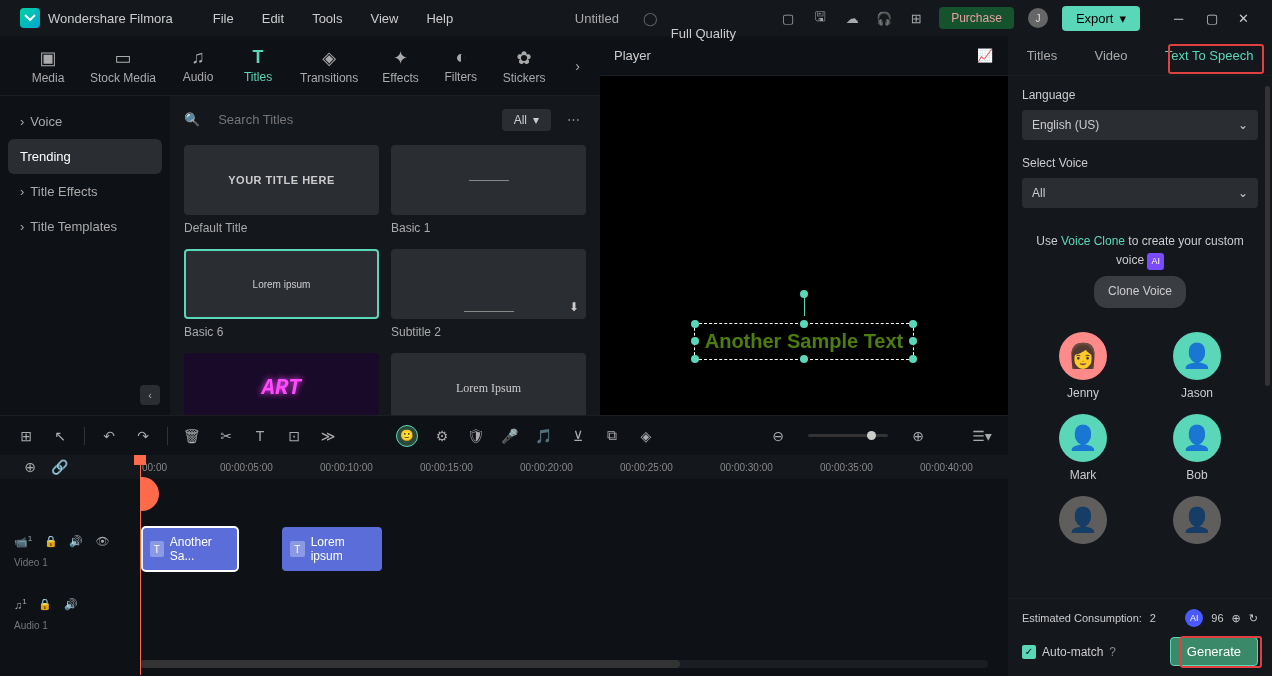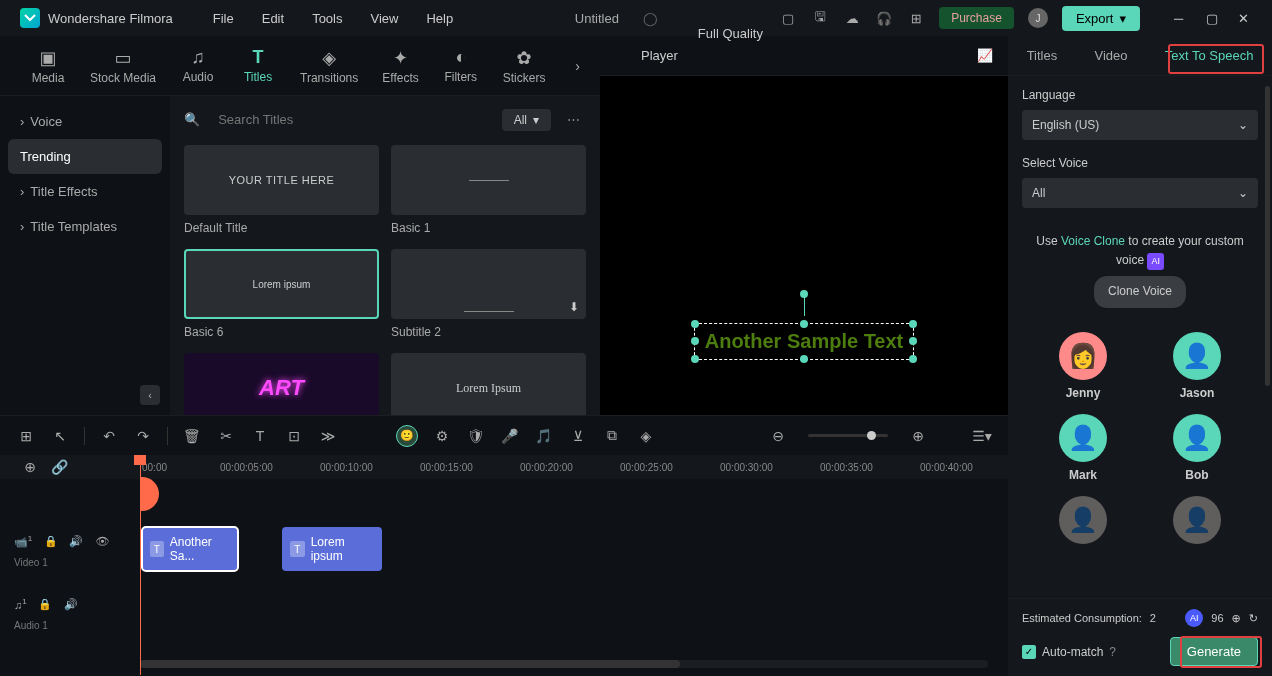--- a/index.html
+++ b/index.html
@@ -48,21 +48,21 @@
 .all-dd { background: #2a2d32; padding: 4px 12px; border-radius: 4px; color:#ccc; display:flex; align-items:center; gap:6px; cursor:pointer; font-size:12px; }
 .more-dots { cursor:pointer; color:#aaa; padding: 0 6px; }
 .titles-grid { display: grid; grid-template-columns: 1fr 1fr; gap: 14px 12px; }
 .title-card { cursor:pointer; }
 .title-thumb { height: 70px; background: #2a2d32; border-radius: 4px; display:flex; align-items:center; justify-content:center; color:#ccc; font-size:11px; border: 1px solid transparent; text-align:center; padding:4px; position:relative; }
 .title-thumb.selected { border: 2px solid #5ad6b8; }
 .title-label { font-size: 12px; color:#aaa; margin-top: 6px; }
 
 
 .preview-header { height: 40px; background:#0e1116; display:flex; align-items:center; padding: 0 14px; gap:20px; border-bottom: 1px solid #1a1d22;}
-.preview-label { color:#ccc; font-size:13px;margin-left:27px; }
+.preview-label { color:#ccc; font-size:13px; }
 .quality-dd { color:#ccc; font-size:13px; display:flex; align-items:center; gap:30px; cursor:pointer;flex-direction:column; }
 .snapshot-icon { margin-left:auto; cursor:pointer; color:#aaa; }
 .preview-area { flex:1; background:#000; position:relative; display:flex; align-items:center; justify-content:center; }
 .text-box { border: 1px dashed #fff; padding: 6px 10px; position:relative; }
 .text-content { color:#4d7c0f; font-size: 20px; font-weight: bold; white-space:nowrap; }
 .handle { position:absolute; width:8px; height:8px; background:#5ad6b8; border-radius:50%; }
 .h-tl{top:-4px;left:-4px;} .h-tr{top:-4px;right:-4px;} .h-bl{bottom:-4px;left:-4px;} .h-br{bottom:-4px;right:-4px;}
 .h-tm{top:-4px;left:50%;margin-left:-4px;} .h-bm{bottom:-4px;left:50%;margin-left:-4px;}
 .h-ml{top:50%;left:-4px;margin-top:-4px;} .h-mr{top:50%;right:-4px;margin-top:-4px;}
 .rotate-handle { position:absolute; top:-28px; left:50%; width:1px; height:20px; background:#5ad6b8; }
@@ -115,21 +115,21 @@
 .dropdown { background:#2a2d32; border-radius:4px; padding:8px 10px; display:flex; justify-content:space-between; align-items:center; cursor:pointer; color:#ccc; font-size:12px; margin-bottom:16px; }
 .voice-clone-box { text-align:center; padding:8px 4px 14px; font-size:12px; color:#ccc; line-height:1.6; }
 .voice-clone-link { color:#5ad6b8; }
 .ai-badge { display:inline-block; background:#7a4aff; color:#fff; font-size:9px; padding:1px 4px; border-radius:3px; }
 .clone-voice-btn { background:#3a3d42; color:#ccc; padding:6px 14px; border-radius:13px; margin-top:6px; display:inline-block; cursor:pointer; font-size:12px; }
 
 .voices-grid { display:grid; grid-template-columns:1fr 1fr; gap:14px 20px; padding:10px 14px; }
 .voice-item { display:flex; flex-direction:column; align-items:center; gap:6px; cursor:pointer; }
 .voice-avatar { width:48px; height:48px; border-radius:50%; display:flex; align-items:center; justify-content:center; font-size:24px; }
 .va-pink { background:#ff8a8a; } .va-teal { background:#5ad6b8; } .va-grey { background:#d0c8c0; }
-.voice-name { font-size:12px; color:#ccc;font-weight:bold; }
+.voice-name { font-size:12px; color:#ccc; }
 
 .right-footer { padding:10px 14px; border-top:1px solid #1a1d22; }
 .est-row { display:flex; align-items:center; gap:8px; font-size:11px; color:#ccc; margin-bottom:10px; }
 .credits-badge { background:#4a5aff; width:18px; height:18px; border-radius:50%; display:flex; align-items:center; justify-content:center; font-size:9px; color:#fff; }
 .gen-row { display:flex; align-items:center; justify-content:space-between; }
 .auto-match { display:flex; align-items:center; gap:6px; font-size:12px; color:#ccc; }
 .checkbox { width:14px; height:14px; background:#5ad6b8; border-radius:2px; display:flex; align-items:center; justify-content:center; color:#000; font-size:10px; }
 .generate-btn { background:#3a8a6a; border:1px solid #5ad6b8; color:#fff; padding:6px 16px; border-radius:4px; cursor:pointer; font-size:13px; position:relative; }
 .gen-highlight { position:absolute; bottom:8px; right:10px; width:82px; height:32px; border:2px solid #e04040; border-radius:3px; pointer-events:none; }
 
@@ -240,21 +240,21 @@
           <input class="search-input" placeholder="Search Titles" style="">
           <div class="all-dd">
               <span>All</span>
               <span>▾</span>
             </div>
           <span class="more-dots">⋯</span>
         </div>
         <div class="titles-grid">
           <div class="title-card">
               <div class="title-thumb">
-                <span style="font-weight:normal;letter-spacing:0.5px;">YOUR TITLE HERE</span>
+                <span style="font-weight:bold;letter-spacing:0.5px;">YOUR TITLE HERE</span>
               </div>
               <div class="title-label">Default Title</div>
             </div>
           <div class="title-card">
               <div class="title-thumb">
                 <div style="width:40px;height:1px;background:#888;"></div>
               </div>
               <div class="title-label">Basic 1</div>
             </div>
           <div class="title-card">
@@ -265,21 +265,21 @@
             </div>
           <div class="title-card">
               <div class="title-thumb">
                 <div style="position:absolute;bottom:6px;left:50%;transform:translateX(-50%);width:50px;height:1px;background:#888;"></div>
                 <span style="position:absolute;bottom:4px;right:6px;font-size:12px;">⬇</span>
               </div>
               <div class="title-label">Subtitle 2</div>
             </div>
           <div class="title-card">
               <div class="title-thumb" style="background:#1a0a2a;">
-                <span style="font-size:22px;font-weight:bold;color:#ff4aff;text-shadow:0 0 6px #ff4aff;font-style:italic;">ART</span>
+                <span style="font-size:22px;font-weight:bold;color:#ff4aff;text-shadow:0 0 6px #ff4aff;font-style:italic;font-family:Liberation Mono, monospace;">ART</span>
               </div>
             </div>
           <div class="title-card">
               <div class="title-thumb">
                 <span style="font-family:serif;font-size:12px;">Lorem Ipsum</span>
               </div>
             </div>
         </div>
       </div>
     </div>

